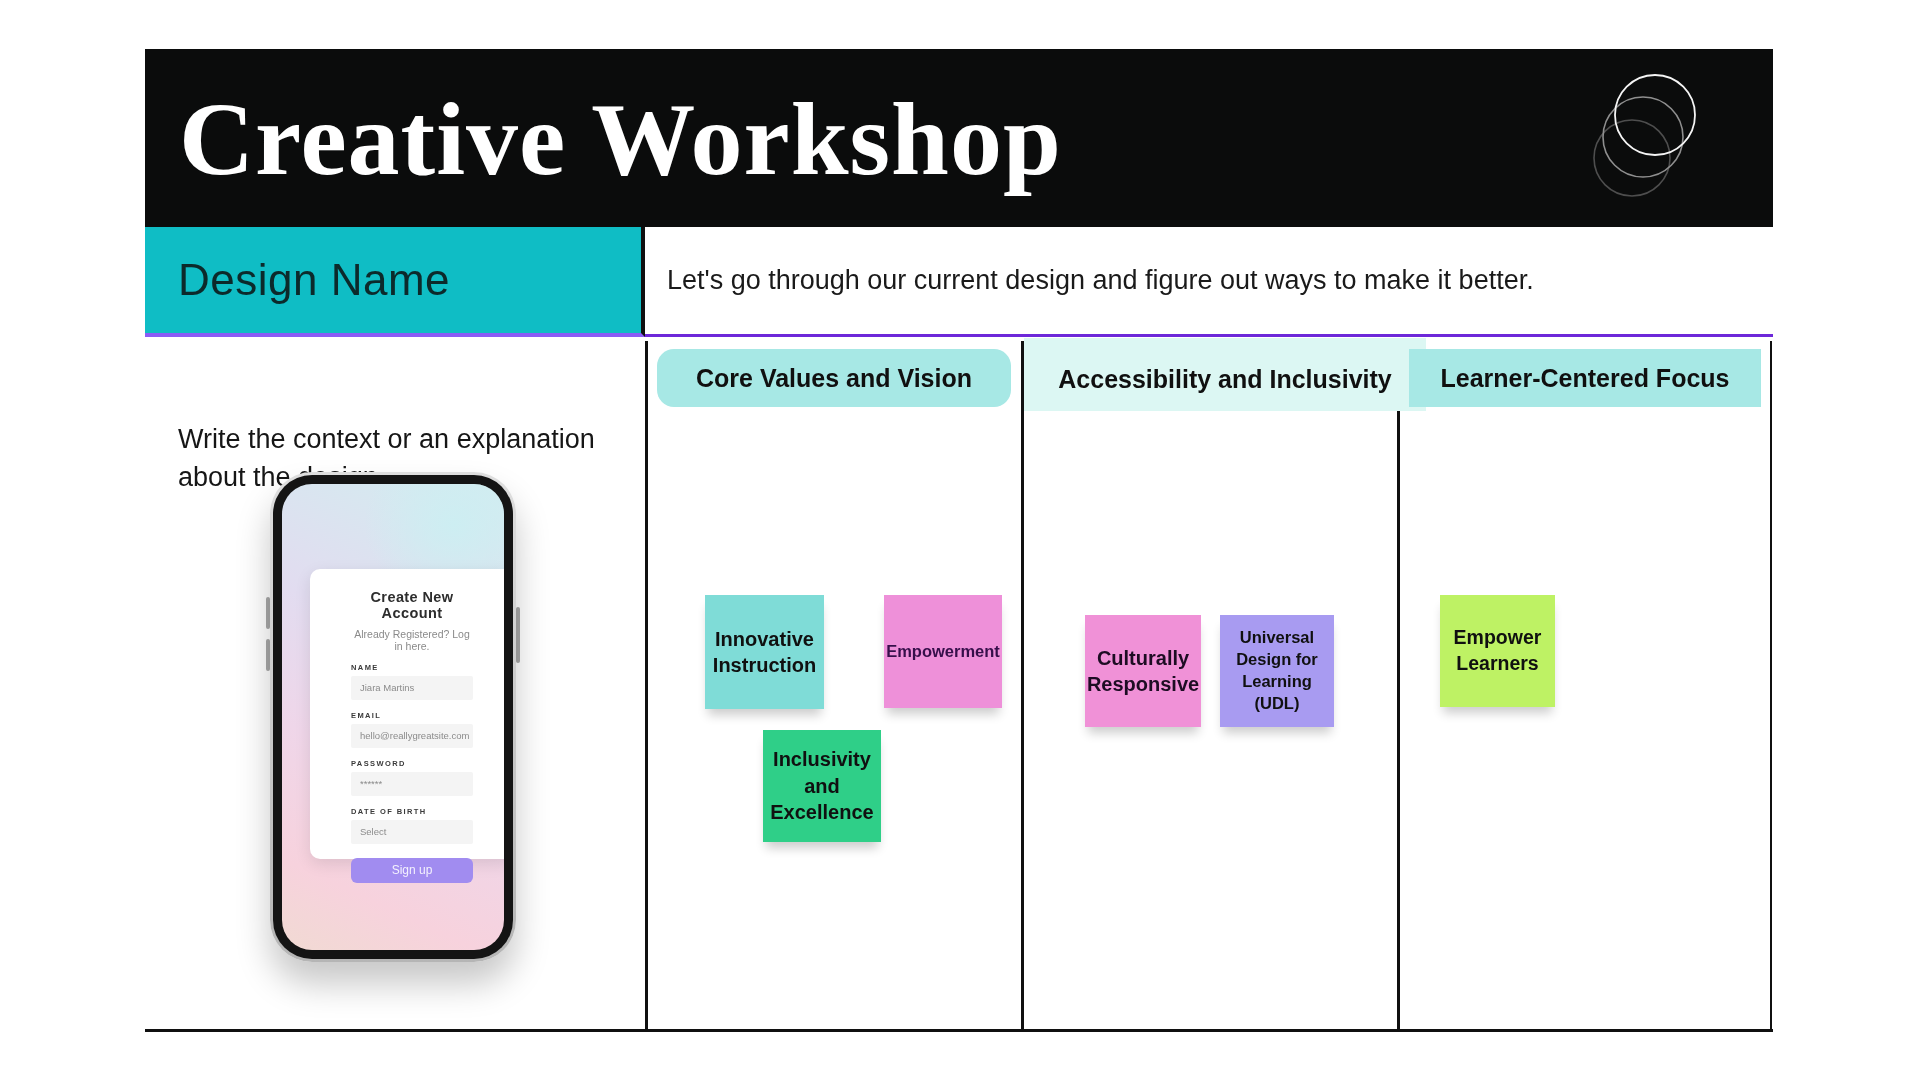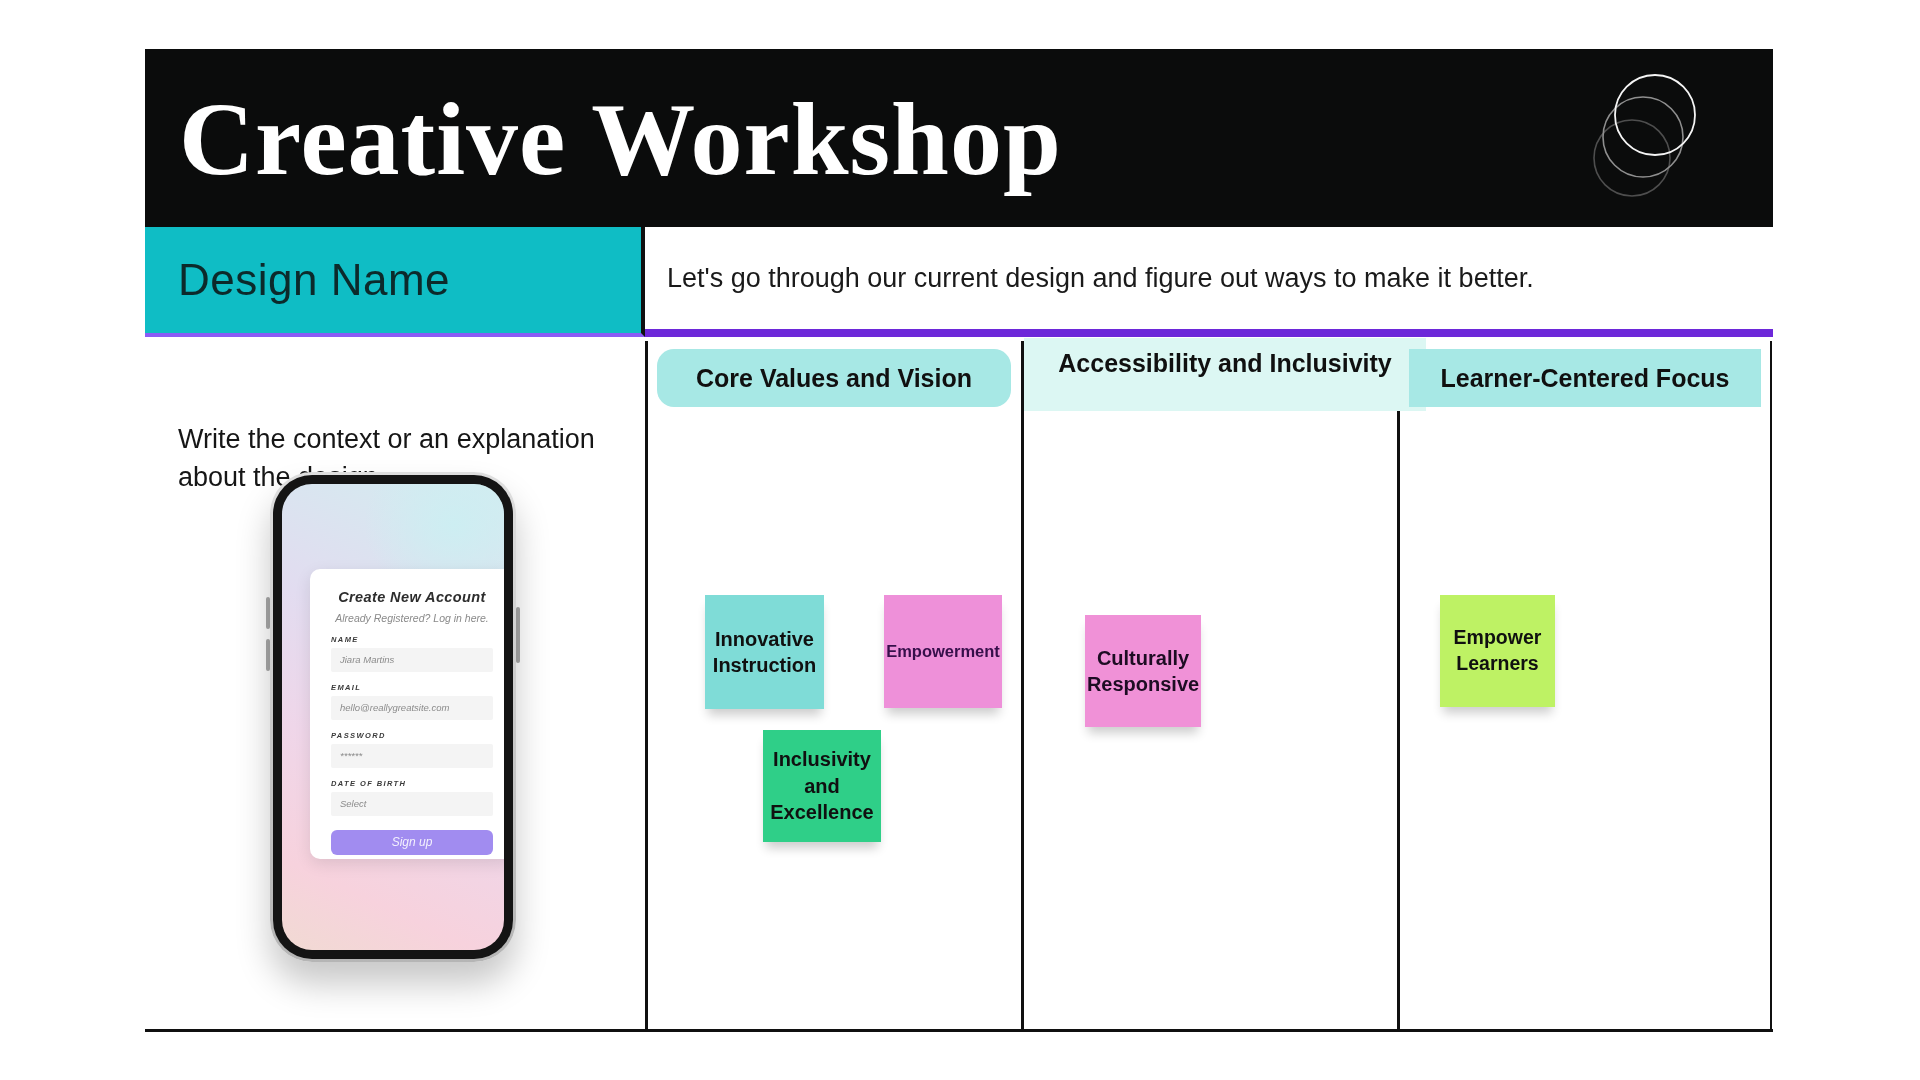--- a/index.html
+++ b/index.html
@@ -12,36 +12,36 @@
                 font-family:"Liberation Serif", serif;font-weight:700;font-size:104px;
                 color:#ffffff;letter-spacing:1px;white-space:nowrap;}
   .banner-circles{position:absolute;right:28px;top:6px;}
 
   
   .cell-design-name{position:absolute;left:145px;top:227px;width:500px;height:110px;
                     background:#0fbdc5;border-right:4px solid #101010;border-bottom:4px solid #8b5cf6;
                     box-sizing:border-box;display:flex;align-items:center;padding-left:33px;
                     font-size:44px;color:#0c2a2b;letter-spacing:0.5px;}
   .cell-intro{position:absolute;left:645px;top:227px;width:1128px;height:110px;background:#ffffff;
-              border-bottom:8px solid #6d28d9;box-sizing:border-box;display:flex;align-items:center;
+              border-bottom:3px solid #6d28d9;box-sizing:border-box;display:flex;align-items:center;
               padding-left:22px;font-size:27px;color:#1a1a1a;}
 
   
   .vline{position:absolute;width:3px;background:#101010;top:341px;height:691px;}
   .vline.v1{left:645px;}
   .vline.v2{left:1021px;}
   .vline.v3{left:1397px;}
   .vline.v4{left:1770px;width:2px;}
   .hline-bottom{position:absolute;left:145px;top:1029px;width:1628px;height:3px;background:#101010;}
 
   
   .col-header{position:absolute;display:flex;align-items:center;justify-content:center;
               font-weight:bold;font-size:25px;color:#101010;text-align:center;}
   .col-header.h1{left:657px;top:349px;width:354px;height:58px;border-radius:17px;}
-  .col-header.h2{left:1024px;top:338px;width:402px;height:73px;align-items:flex-start;padding-top:11px;box-sizing:border-box;}
+  .col-header.h2{left:1024px;top:338px;width:402px;height:73px;align-items:flex-start;padding-top:27px;box-sizing:border-box;}
   .col-header.h3{left:1409px;top:349px;width:352px;height:58px;}
 
   
   .context-text{position:absolute;left:178px;top:420px;width:450px;font-size:27px;line-height:38px;color:#161616;}
 
   
   .phone{position:absolute;left:270px;top:472px;width:246px;height:490px;border-radius:42px;
          background:linear-gradient(180deg,#dedede,#b5b5b5);padding:3px;box-sizing:border-box;
          box-shadow:0 22px 34px rgba(0,0,0,0.22);}
   .phone-bezel{width:100%;height:100%;border-radius:39px;background:#141414;padding:9px;box-sizing:border-box;}
@@ -49,21 +49,21 @@
          background:linear-gradient(205deg,#d2edf0 0%,#e2dcf0 36%,#efd6e9 60%,#f7d2dd 84%,#f1dad3 100%);}
   .phone-screen::before{content:"";position:absolute;right:-40px;top:-40px;width:180px;height:160px;
          background:radial-gradient(closest-side,#cdeef2,rgba(205,238,242,0));}
   .side-btn{position:absolute;background:#a8a8a8;border-radius:3px;}
   .side-btn.l1{left:266px;top:597px;width:4px;height:32px;}
   .side-btn.l2{left:266px;top:639px;width:4px;height:32px;}
   .side-btn.r1{left:516px;top:607px;width:4px;height:56px;}
 
   .form-card{position:absolute;left:28px;top:85px;width:204px;height:290px;background:#ffffff;
              border-radius:10px;box-shadow:0 5px 16px rgba(0,0,0,0.10);
-             padding:20px 21px;box-sizing:border-box;font-style:italic;}
+             padding:20px 41px;box-sizing:border-box;}
   .form-title{font-size:14.5px;font-weight:bold;color:#2d2d2d;text-align:center;letter-spacing:0.4px;}
   .form-subtitle{font-size:10.5px;color:#8a8a8a;text-align:center;margin-top:7px;}
   .field-label{font-size:7.5px;font-weight:bold;letter-spacing:1.4px;color:#3a3a3a;margin-top:11px;}
   .field-input{margin-top:4px;height:24px;background:#f4f4f4;border-radius:2px;
                font-size:9.5px;color:#8b8b8b;line-height:24px;padding-left:9px;box-sizing:border-box;}
   .signup-btn{margin-top:14px;height:25px;border-radius:6px;background:#a18cf0;
               color:rgba(255,255,255,0.88);font-size:12px;line-height:25px;text-align:center;}
 
   
   .note{position:absolute;display:flex;align-items:center;justify-content:center;text-align:center;
@@ -136,16 +136,17 @@
         </div>
       </div>
     </div>
   </div>
 
   <div class="note n-innovative" style="background: rgb(127, 220, 215);">Innovative Instruction</div>
   <div class="note n-empowerment" style="background: rgb(238, 144, 217);">Empowerment</div>
   <div class="note n-culturally" style="background: rgb(240, 145, 215);">Culturally Responsive</div>
 
   <div class="note n-inclusivity" style="background: rgb(47, 207, 136);">Inclusivity and Excellence</div>
+  <div class="note n-udl" style="background: rgb(168, 155, 241);">Universal Design for Learning (UDL)</div>
 
   <div class="note n-empower" style="background: #bef264;">Empower Learners</div>
 
 </div>
 
 </body></html>

